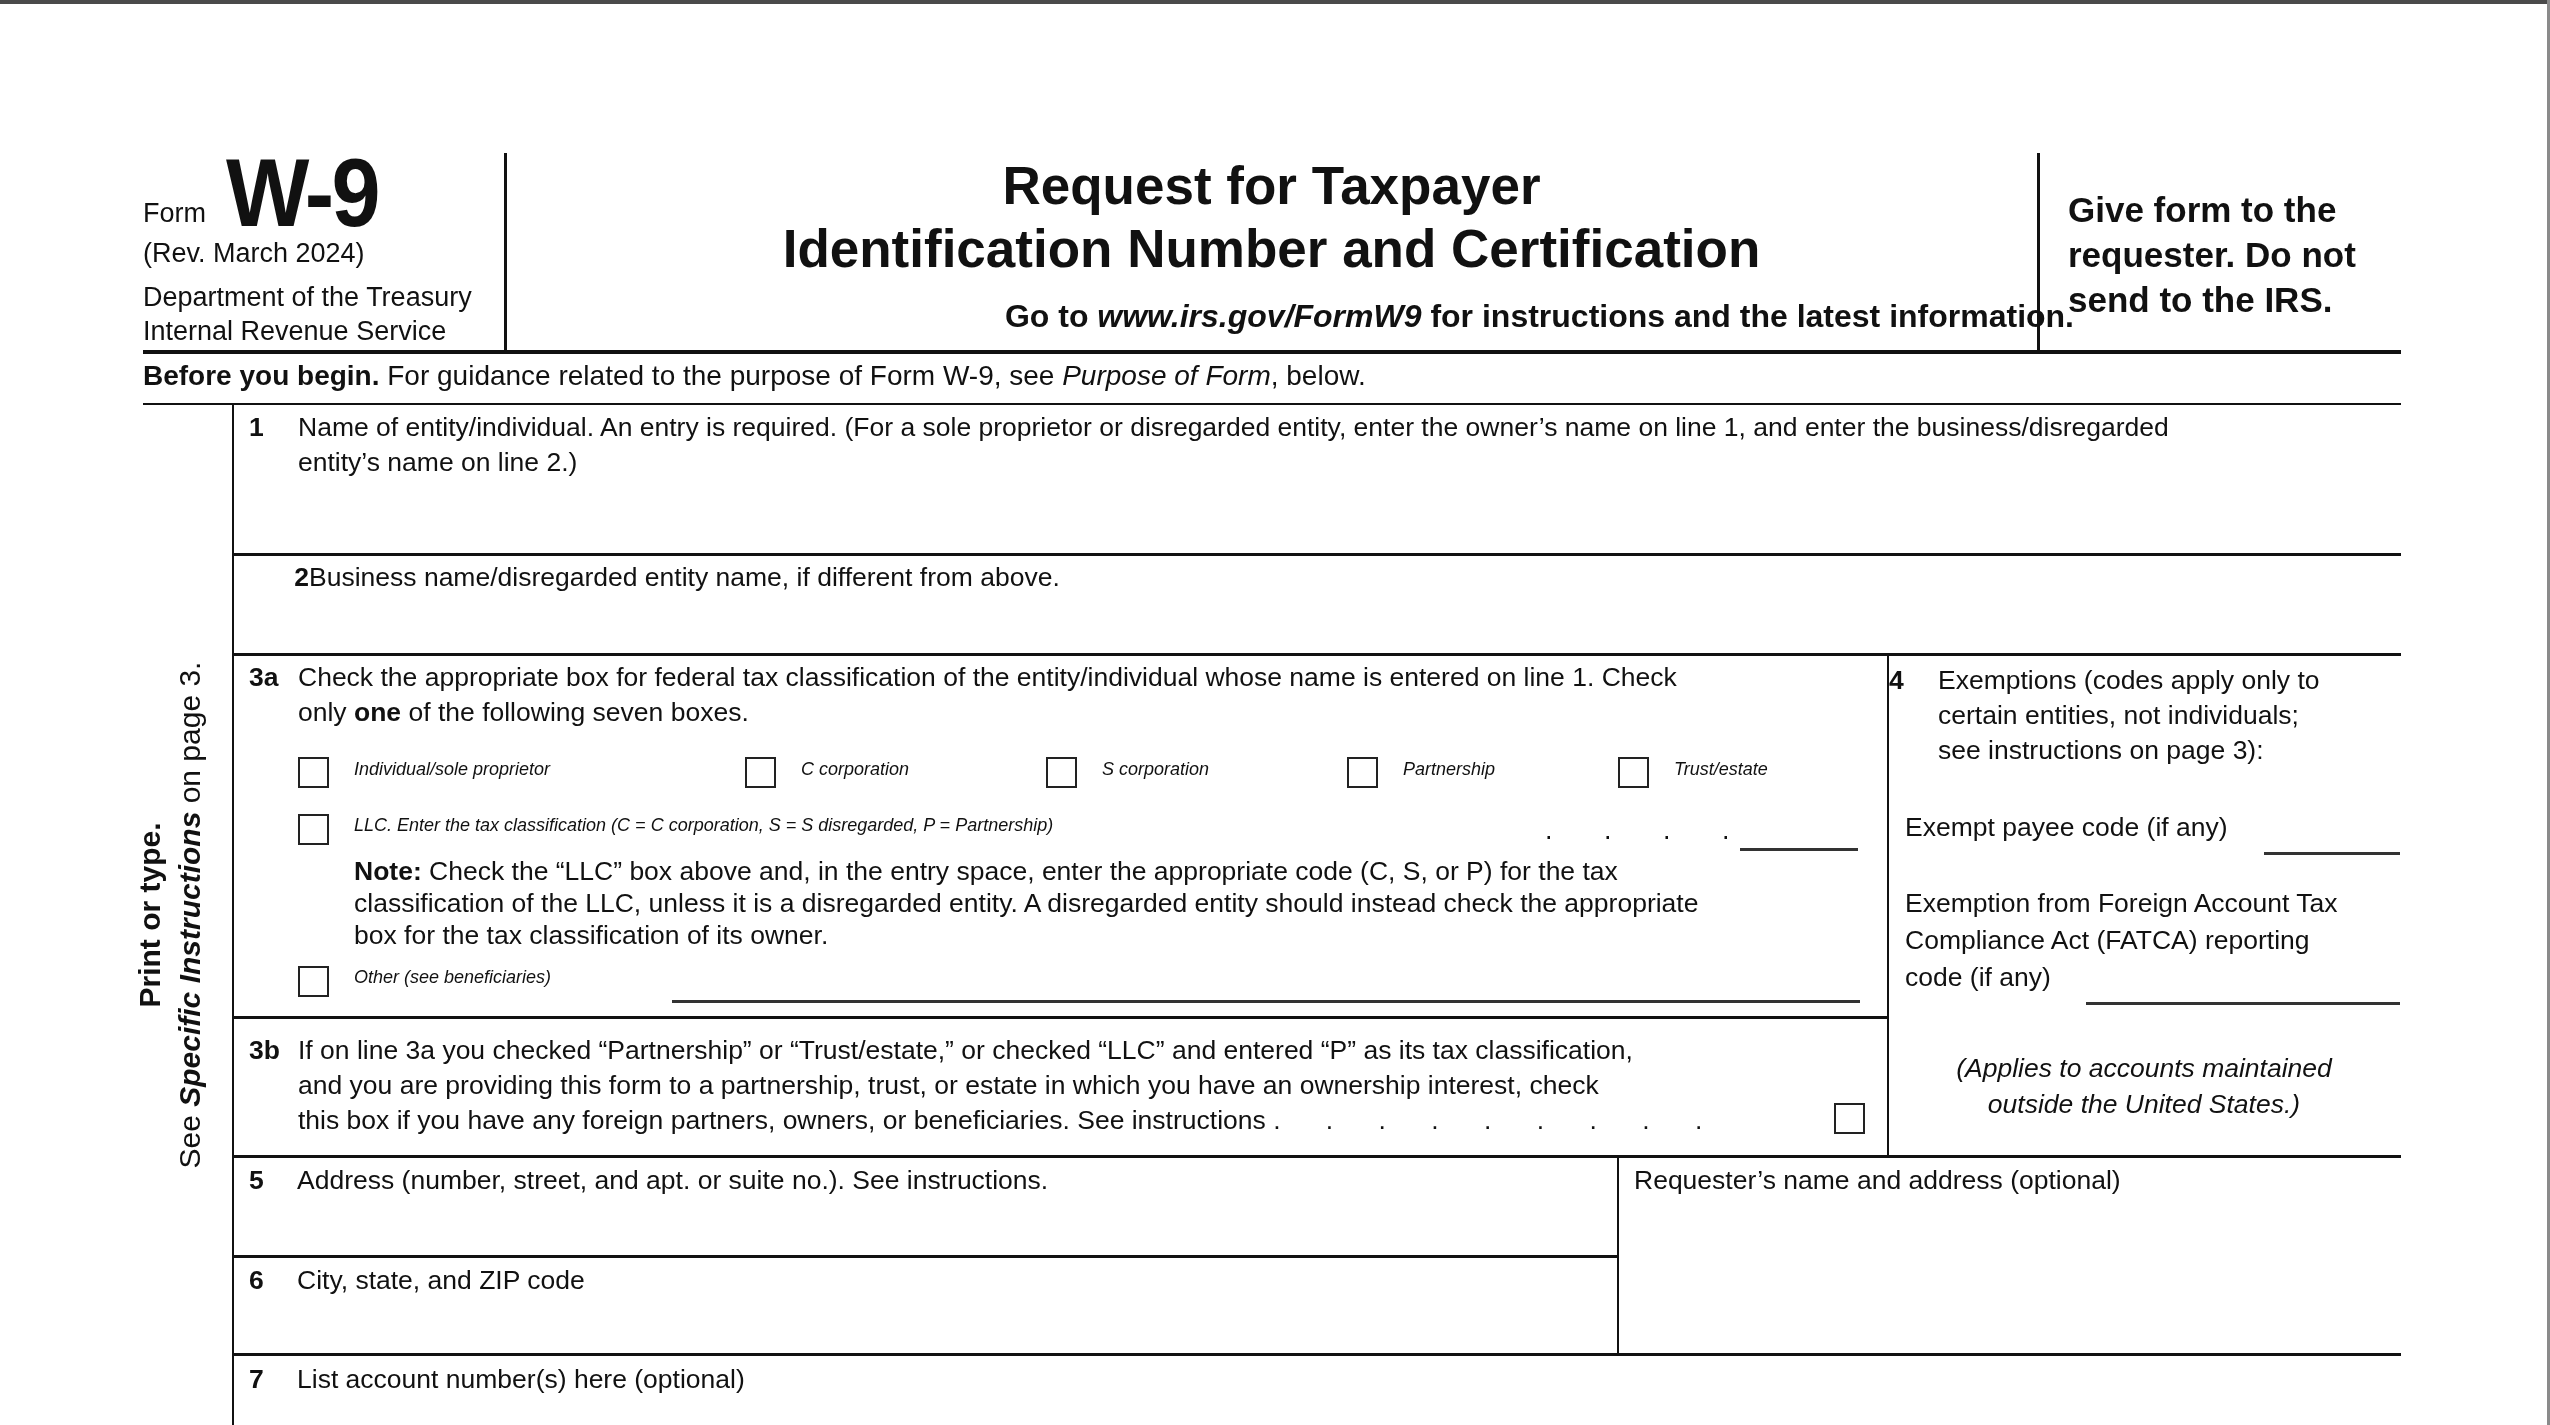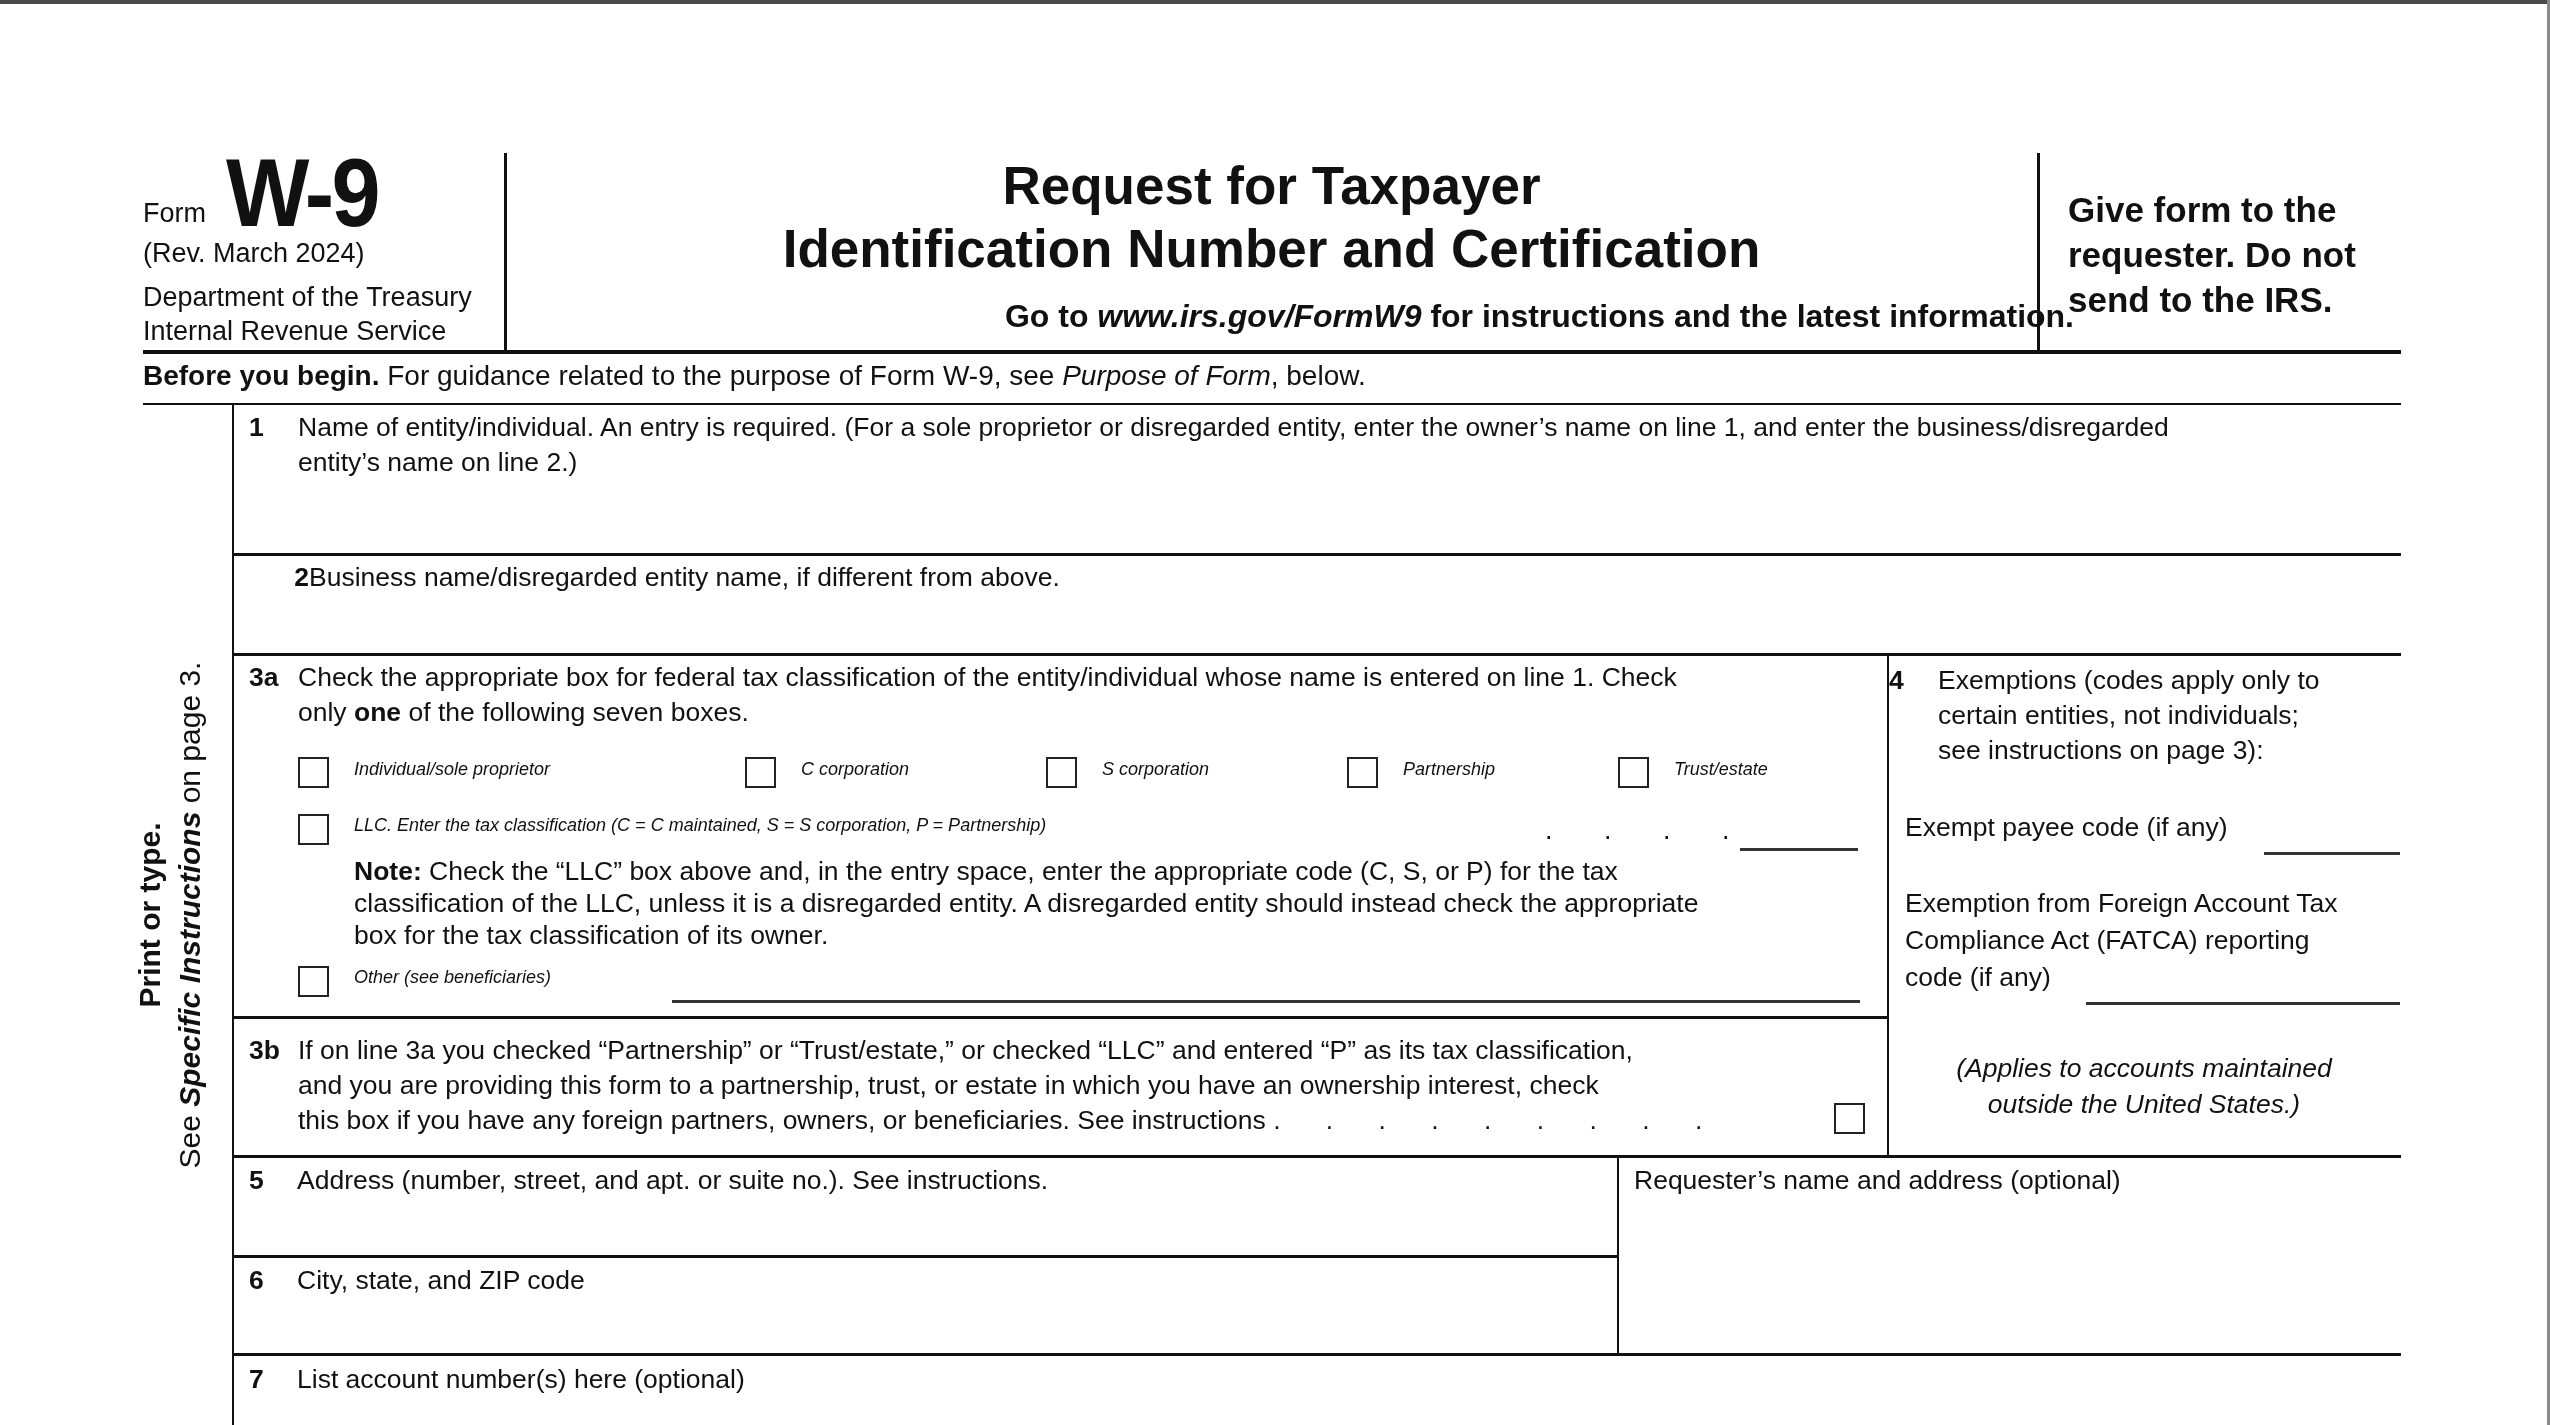--- a/index.html
+++ b/index.html
@@ -121,21 +121,21 @@
   <div class="cb" style="left:745px;top:757px;"></div>
   <span class="cb-lbl" style="left:801px;top:759px;">C corporation</span>
   <div class="cb" style="left:1046px;top:757px;"></div>
   <span class="cb-lbl" style="left:1102px;top:759px;">S corporation</span>
   <div class="cb" style="left:1347px;top:757px;"></div>
   <span class="cb-lbl" style="left:1403px;top:759px;">Partnership</span>
   <div class="cb" style="left:1618px;top:757px;"></div>
   <span class="cb-lbl" style="left:1674px;top:759px;">Trust/estate</span>
 
   <div class="cb" style="left:298px;top:814px;"></div>
-  <span class="cb-lbl" style="left:354px;top:815px;">LLC. Enter the tax classification (C = C maintained, S = S corporation, P = Partnership)</span>
+  <span class="cb-lbl" style="left:354px;top:815px;">LLC. Enter the tax classification (C = C corporation, S = S disregarded, P = Partnership)</span>
   <span class="dots" style="left:1545px;top:815px;">. . . .</span>
   <input class="field" style="left: 1740px; top: 810px; width: 118px; height: 36px; text-align: center;" value="">
   <div class="uline" style="left:1740px;top:848px;width:118px;"></div>
 
   <div class="abs" style="left:354px;top:855px;font-size:26.5px;line-height:32px;width:1520px;">
     <div><b>Note:</b><span> Check the “LLC” box above and, in the entry space, enter the appropriate code (C, S, or P) for the tax</span></div>
     <div>classification of the LLC, unless it is a disregarded entity. A disregarded entity should instead check the appropriate</div>
     <div>box for the tax classification of its owner.</div>
   </div>
 

